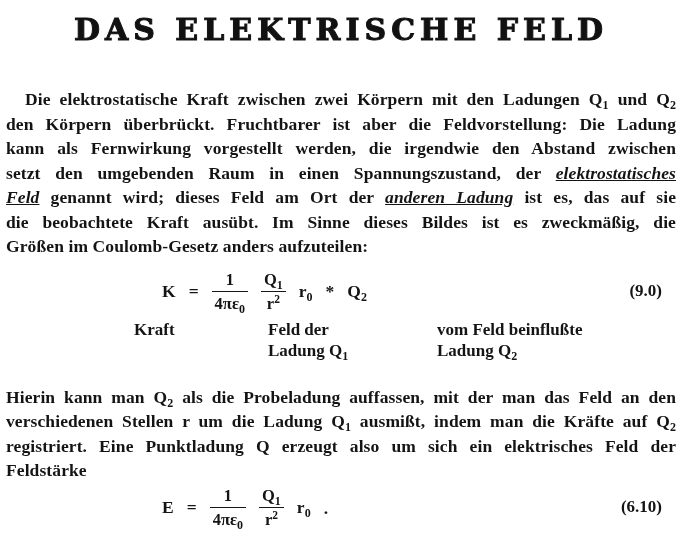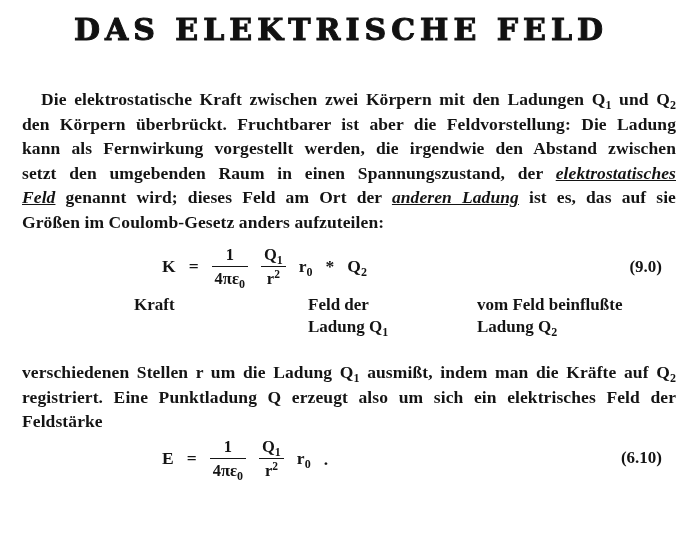--- a/index.html
+++ b/index.html
@@ -22,21 +22,21 @@
     font-size: 30px;
     letter-spacing: 5px;
     -webkit-text-stroke: 1px #111;
     color: #111;
   }
 
   
   .para { font-size: 17.5px; line-height: 24.5px; letter-spacing: 0.1px; }
   .para-1 { margin-top: 40px; }
   .para-2 { margin-top: 23px; }
-  .tline { text-align: justify; white-space: normal; margin-left: 16px; }
+  .tline { text-align: justify; white-space: normal; }
   .tline.just { text-align-last: justify; }
   .tline.indent { text-indent: 19px; }
   .it { font-style: italic; text-decoration: underline; }
   sub { font-size: 12px; line-height: 0; vertical-align: -4px; }
   sup { font-size: 11.5px; line-height: 0; vertical-align: 6px; }
 
   
   .eq-row { display: flex; align-items: center; }
   .eq-row-69 { margin-top: 12px; }
   .eq-row-610 { margin-top: 4px; }
@@ -55,35 +55,36 @@
   .eq-period { align-self: flex-end; padding-bottom: 9px; }
   .eq-number { margin-left: auto; padding-right: 14px; font-size: 17px; }
 
   
   .eq-labels {
     display: flex; align-items: flex-start;
     margin: 7px 0 0 128px;
     font-size: 17px; line-height: 21.5px; gap: 48px;
   }
   .lbl-kraft { width: 86px; }
-  .lbl-feld  { width: 121px; margin-left: 40px; }
+  .lbl-feld  { width: 121px; }
 </style>
 </head>
 <body>
 
 <div class="page">
 
   <h1 class="title">DAS ELEKTRISCHE FELD</h1>
 
   <div class="para para-1">
       <div class="tline just indent"><span>Die elektrostatische Kraft zwischen zwei Körpern mit den Ladungen Q</span><sub>1</sub><span> und Q</span><sub>2</sub></div>
       <div class="tline just"><span>den Körpern überbrückt. Fruchtbarer ist aber die Feldvorstellung: Die Ladung</span></div>
       <div class="tline just"><span>kann als Fernwirkung vorgestellt werden, die irgendwie den Abstand zwischen</span></div>
       <div class="tline just"><span>setzt den umgebenden Raum in einen Spannungszustand, der </span><span class="it">elektrostatisches</span></div>
       <div class="tline just"><span class="it">Feld</span><span> genannt wird; dieses Feld am Ort der </span><span class="it">anderen Ladung</span><span> ist es, das auf sie</span></div>
+      <div class="tline just"><span>die beobachtete Kraft ausübt. Im Sinne dieses Bildes ist es zweckmäßig, die</span></div>
       <div class="tline"><span>Größen im Coulomb-Gesetz anders aufzuteilen:</span></div>
     </div>
 
   <div class="eq-row eq-row-69">
     <div class="eq-body">
       <span class="eq-var">K</span>
       <span class="eq-rel">=</span>
       <span class="frac">
         <span class="num">1</span>
         <span class="den"><span>4πε</span><sub>0</sub></span>
@@ -105,20 +106,21 @@
       <div>Feld der</div>
       <div><span>Ladung Q</span><sub>1</sub></div>
     </div>
     <div class="lbl lbl-vom">
       <div>vom Feld beinflußte</div>
       <div><span>Ladung Q</span><sub>2</sub></div>
     </div>
   </div>
 
   <div class="para para-2">
+      <div class="tline just"><span>Hierin kann man Q</span><sub>2</sub><span> als die Probeladung auffassen, mit der man das Feld an den</span></div>
       <div class="tline just"><span>verschiedenen Stellen r um die Ladung Q</span><sub>1</sub><span> ausmißt, indem man die Kräfte auf Q</span><sub>2</sub></div>
       <div class="tline just"><span>registriert. Eine Punktladung Q erzeugt also um sich ein elektrisches Feld der</span></div>
       <div class="tline"><span>Feldstärke</span></div>
     </div>
 
   <div class="eq-row eq-row-610">
     <div class="eq-body">
       <span class="eq-var">E</span>
       <span class="eq-rel">=</span>
       <span class="frac">

